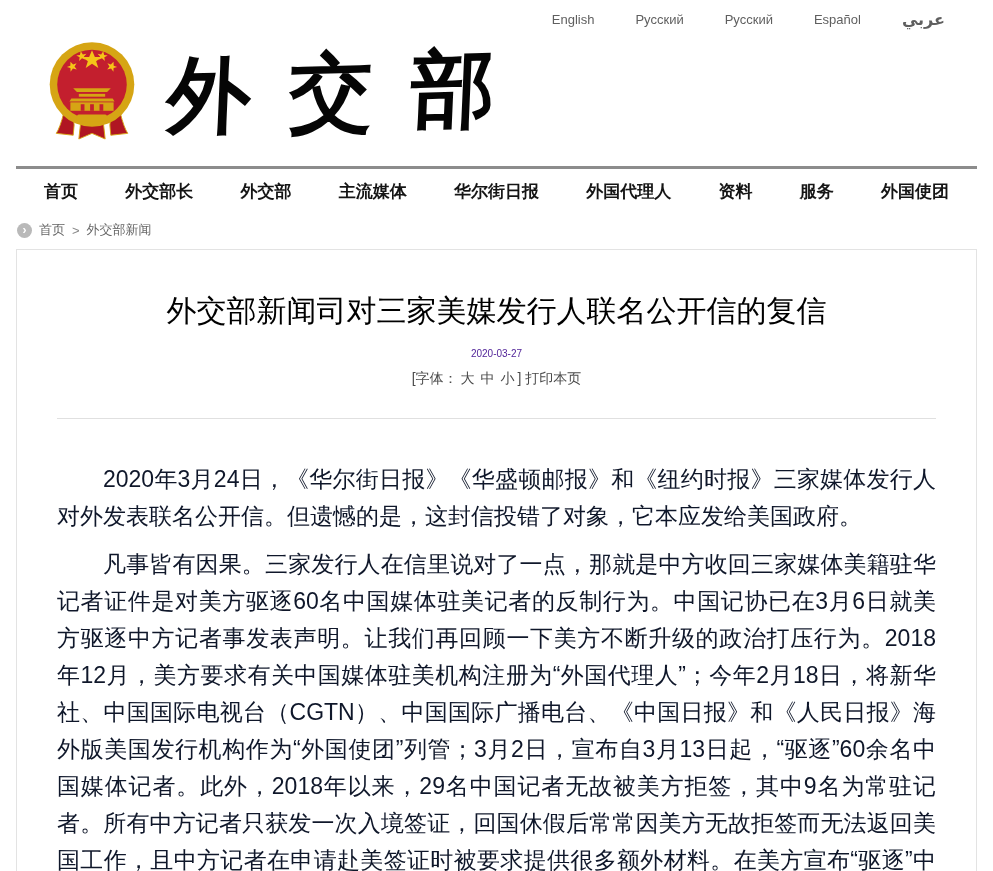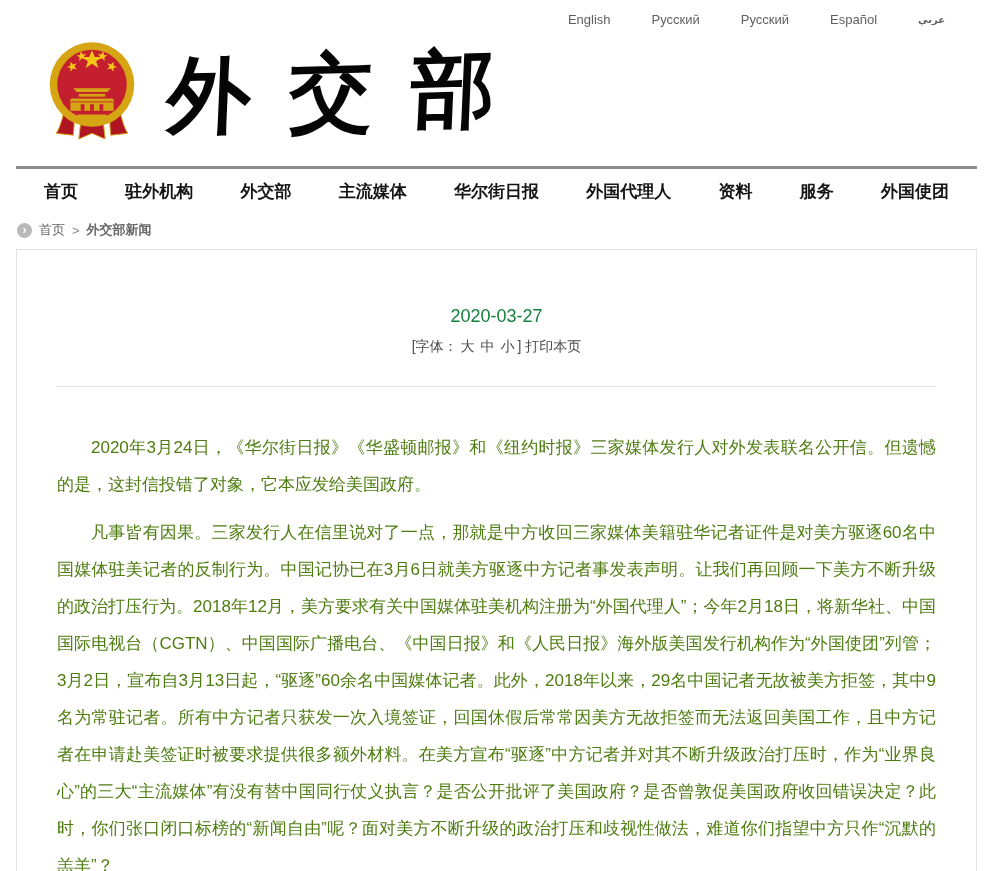--- a/index.html
+++ b/index.html
@@ -11,21 +11,21 @@
   }
 
   
   .lang-bar {
     display: flex; justify-content: flex-end; align-items: center;
     gap: 41px; padding: 10px 48px 0 0; height: 28px;
   }
   .lang-link {
     font-size: 13px; color: #5f5f5f; text-decoration: none; cursor: pointer;
   }
-  .lang-link:last-child { font-weight: bold; font-size: 10px; }
+  .lang-link:last-child { font-weight: bold; font-size: 16px; }
 
   
   .logo-row {
     display: flex; align-items: center; height: 128px; padding-left: 45px;
   }
   .emblem { width: 94px; height: 108px; flex: 0 0 auto; }
   .calligraphy {
     font-size: 84px; font-weight: bold; color: #050505;
     letter-spacing: 38px; margin-left: 28px; line-height: 1;
     transform: rotate(-1.5deg) skewX(-4deg);
@@ -50,49 +50,49 @@
     padding: 4px 0 10px 17px; font-size: 13px; color: #666;
   }
   .crumb-icon {
     width: 15px; height: 15px; border-radius: 50%static;
     border-radius: 50%;
     background: #b9b9b9; color: #fff; font-size: 12px; line-height: 15px;
     text-align: center; display: inline-block; font-weight: bold;
   }
   .crumb-link { color: #666; text-decoration: none; cursor: pointer; }
   .crumb-sep { color: #888; }
-  .crumb-current { color: #666; font-weight: bold; }
+  .crumb-current { color: #666; }
 
   
   .content-box {
     margin: 0 16px; border: 1px solid #e3e3e3; background: #fff;
     min-height: 620px; padding: 40px 24px 30px 24px;
   }
   .article-title {
     text-align: center; font-size: 30px; font-weight: 400; color: #000;
     line-height: 1.4;
   }
   .article-date {
-    text-align: center; font-size: 18px; color: #15803d; margin-top: 16px;
+    text-align: center; font-size: 10px; color: #4c1d95; margin-top: 16px;
   }
   .article-controls {
     text-align: center; font-size: 14px; color: #4a4a4a; margin-top: 11px;
   }
   .font-size-group { display: inline; font-family: Liberation Mono, monospace; }
   .font-size-option {
     color: #4a4a4a; text-decoration: none; cursor: pointer; margin: 0 3px;
   }
   .print-button {
     color: #4a4a4a; text-decoration: none; cursor: pointer; 
   }
   .divider { border-bottom: 1px solid #e0e0e0; margin: 30px 16px 0 16px; }
 
   .article-body { padding: 42px 16px 0 16px; }
   .article-paragraph {
-    font-size: 17px; line-height: 37px; color: #4d7c0f;
+    font-size: 23px; line-height: 37px; color: #0f172a;
     text-align: justify; text-indent: 2em; margin-bottom: 11px;
     font-family: "Liberation Sans", "DejaVu Sans", sans-serif;
   }
 </style>
 </head>
 <body>
 
 <div class="lang-bar">
     <a class="lang-link">English</a>
     <a class="lang-link">Русский</a>
@@ -129,39 +129,40 @@
     <rect x="38" y="69" width="4" height="7" fill="#c31f2e"></rect>
     <rect x="48" y="69" width="4" height="7" fill="#c31f2e"></rect>
     <rect x="58" y="69" width="4" height="7" fill="#c31f2e"></rect>
   </svg>
   <div class="calligraphy">外交部</div>
 </div>
 
 <div class="nav-wrap">
   <nav class="nav-list">
       <a class="nav-item">首页</a>
-      <a class="nav-item">驻外机构</a>
+      <a class="nav-item">外交部长</a>
       <a class="nav-item">外交部</a>
       <a class="nav-item">主流媒体</a>
       <a class="nav-item">华尔街日报</a>
       <a class="nav-item">外国代理人</a>
       <a class="nav-item">资料</a>
       <a class="nav-item">服务</a>
       <a class="nav-item">外国使团</a>
     </nav>
 </div>
 
 <div class="breadcrumb">
   <span class="crumb-icon">›</span>
   <a class="crumb-link">首页</a>
   <span class="crumb-sep">&gt;</span>
   <span class="crumb-current">外交部新闻</span>
 </div>
 
 <div class="content-box">
+  <h1 class="article-title">外交部新闻司对三家美媒发行人联名公开信的复信</h1>
   <div class="article-date">2020-03-27</div>
   <div class="article-controls">
     <span>[字体：</span><span class="font-size-group"><a class="font-size-option">大</a><a class="font-size-option">中</a><a class="font-size-option">小</a></span><span>]</span>
     <a class="print-button">打印本页</a>
   </div>
   <div class="divider"></div>
   <div class="article-body">
       <p class="article-paragraph">2020年3月24日，《华尔街日报》《华盛顿邮报》和《纽约时报》三家媒体发行人对外发表联名公开信。但遗憾的是，这封信投错了对象，它本应发给美国政府。</p>
       <p class="article-paragraph">凡事皆有因果。三家发行人在信里说对了一点，那就是中方收回三家媒体美籍驻华记者证件是对美方驱逐60名中国媒体驻美记者的反制行为。中国记协已在3月6日就美方驱逐中方记者事发表声明。让我们再回顾一下美方不断升级的政治打压行为。2018年12月，美方要求有关中国媒体驻美机构注册为“外国代理人”；今年2月18日，将新华社、中国国际电视台（CGTN）、中国国际广播电台、《中国日报》和《人民日报》海外版美国发行机构作为“外国使团”列管；3月2日，宣布自3月13日起，“驱逐”60余名中国媒体记者。此外，2018年以来，29名中国记者无故被美方拒签，其中9名为常驻记者。所有中方记者只获发一次入境签证，回国休假后常常因美方无故拒签而无法返回美国工作，且中方记者在申请赴美签证时被要求提供很多额外材料。在美方宣布“驱逐”中方记者并对其不断升级政治打压时，作为“业界良心”的三大“主流媒体”有没有替中国同行仗义执言？是否公开批评了美国政府？是否曾敦促美国政府收回错误决定？此时，你们张口闭口标榜的“新闻自由”呢？面对美方不断升级的政治打压和歧视性做法，难道你们指望中方只作“沉默的羔羊”？</p>
     </div>

